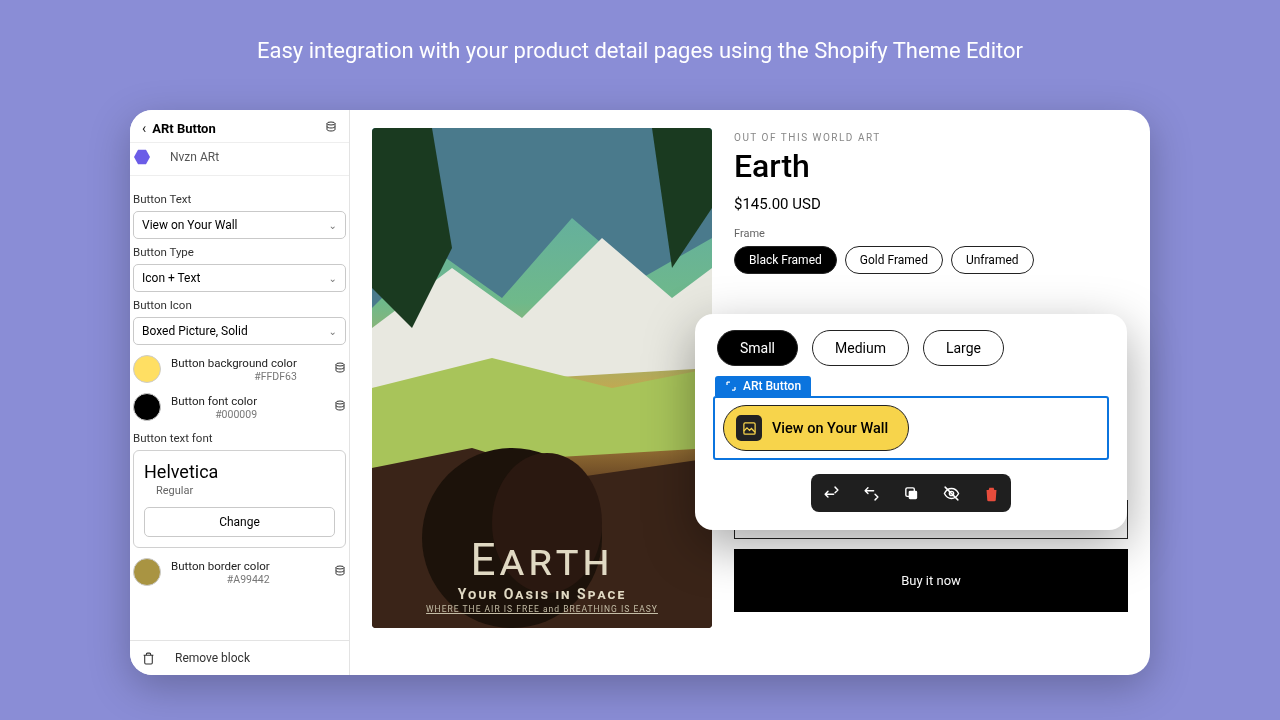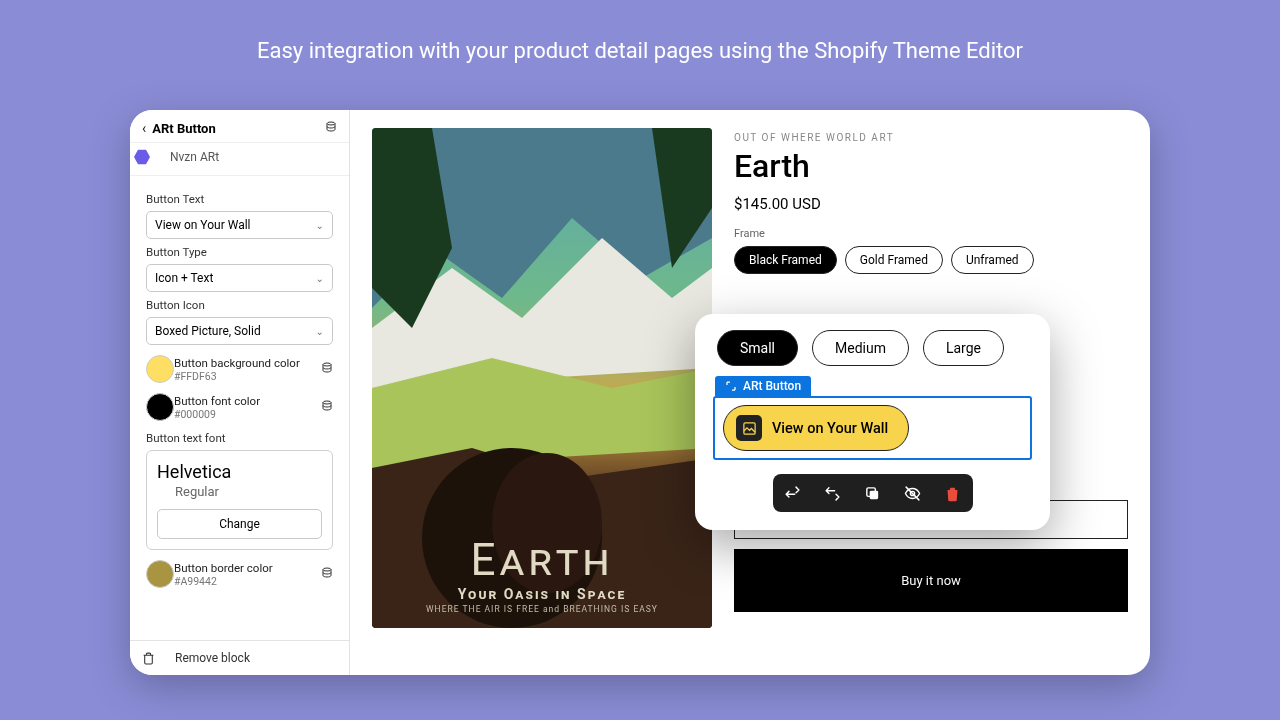--- a/index.html
+++ b/index.html
@@ -8,58 +8,58 @@
 .window { position: absolute; left: 130px; top: 110px; width: 1020px; height: 565px; background: #fff; border-radius: 22px; box-shadow: 0 12px 40px rgba(0,0,0,.25); display: flex; overflow: hidden; }
 
 
 .sidebar { width: 220px; border-right: 1px solid #e3e3e3; background: #fff; display: flex; flex-direction: column; font-size: 12px; }
 .sb-head { display: flex; align-items: center; padding: 10px 12px 6px; gap: 6px; border-bottom: 1px solid #eee; }
 .sb-head .chev { font-size: 14px; color: #222; cursor: pointer; }
 .sb-head .title { font-weight: 700; font-size: 13px; flex: 1; }
 .sb-head .db { margin-left: auto; }
 .sb-app { display: flex; align-items: center; gap: 20px; padding: 6px 4px 10px; color: #555; font-size: 12px; border-bottom: 1px solid #eee; }
 .sb-app .hex { width: 16px; height: 16px; background: #6b5ce7; clip-path: polygon(25% 5%,75% 5%,100% 50%,75% 95%,25% 95%,0% 50%); border-radius: 2px; }
-.sb-body { padding: 10px 16px; overflow-y: auto; flex: 1; }
+.sb-body { padding: 10px 3px; overflow-y: auto; flex: 1; }
 .field-lbl { font-size: 11.5px; color: #333; margin: 6px 0 5px; }
 .select { border: 1px solid #c9c9c9; border-radius: 5px; padding: 6px 8px; font-size: 12px; display: flex; align-items: center; justify-content: space-between; background: #fff; cursor: pointer; }
 .select .caret { color: #777; font-size: 10px; }
-.color-row { display: flex; align-items: center; margin: 10px 0; }
+.color-row { display: flex; align-items: center; gap: 10px; margin: 10px 0; text-align: right; }
 .swatch { width: 28px; height: 28px; border-radius: 50%; border: 1px solid #ccc; }
 .color-meta .nm { font-size: 11.5px; color: #222; }
 .color-meta .hx { font-size: 10.5px; color: #777; }
 .db-icon { margin-left: auto; color: #555; }
 .font-card { border: 1px solid #d0d0d0; border-radius: 6px; padding: 10px; margin-top: 4px; }
 .font-card .fn { font-size: 18px; }
-.font-card .fw { font-size: 13px; color: #666; margin: 2px 18px 10px; }
+.font-card .fw { font-size: 11px; color: #666; margin: 2px 12px 10px; }
 .font-card button { width: 100%; border: 1px solid #c9c9c9; background: #fff; border-radius: 5px; padding: 7px; font-size: 12px; cursor: pointer; }
 .sb-foot { border-top: 1px solid #e3e3e3; padding: 10px 12px; display: flex; align-items: center; gap: 20px; color: #333; cursor: pointer; font-size: 12px; }
 
 
 .main { flex: 1; display: flex; padding: 18px 22px; gap: 22px; overflow: hidden; }
 .poster { width: 340px; height: 500px; border-radius: 4px; overflow: hidden; position: relative; background: linear-gradient(180deg,#5aa6b0 0%,#6fb98a 35%,#cfa648 55%,#4a2a1a 75%,#2b1810 100%); }
 .poster svg { width: 100%; height: 100%; display: block; }
 .poster .title-area { position: absolute; bottom: 14px; left: 0; right: 0; text-align: center; color: #e0d9c3; font-family: Georgia, serif; }
 .poster .big { font-size: 44px; letter-spacing: 4px; font-variant: small-caps; }
 .poster .tag { font-size: 14px; letter-spacing: 2px; font-variant: small-caps; font-weight: bold; }
-.poster .sub { font-size: 8.5px; letter-spacing: 1px; color: #c4bda6; margin-top: 2px; }
+.poster .sub { font-size: 8.5px; letter-spacing: 1px; color: #c4bda6; margin-top: 2px; text-decoration: underline; }
 
 .pd { flex: 1; padding-top: 4px; }
 .eyebrow { font-size: 10px; letter-spacing: 1.5px; color: #888; }
 .ptitle { font-size: 32px; font-weight: 500; margin: 4px 0 10px; }
 .price { font-size: 15px; margin-bottom: 14px; }
 .opt-lbl { font-size: 11px; color: #666; margin-bottom: 6px; }
 .pills { display: flex; flex-wrap: wrap; gap: 8px; margin-bottom: 12px; }
 .pill { border: 1px solid #222; border-radius: 18px; padding: 6px 14px; font-size: 12px; cursor: pointer; background: #fff; }
 .pill.sel { background: #000; color: #fff; }
 .pill.ghost { opacity: .3; pointer-events: none; }
 .cart-btn { width: 100%; border: 1px solid #222; background: #fff; padding: 11px; font-size: 13px; margin-top: 214px; cursor: pointer; }
 .buy-btn { width: 100%; border: none; background: #000; color: #fff; padding: 24px; font-size: 13px; margin-top: 10px; cursor: pointer; }
 
 
-.popover { position: absolute; left: 695px; top: 314px; width: 355px; background: #fff; border-radius: 18px; box-shadow: 0 16px 50px rgba(0,0,0,.35); padding: 16px 18px 18px; }
+.popover { position: absolute; left: 695px; top: 314px; width: 432px; background: #fff; border-radius: 18px; box-shadow: 0 16px 50px rgba(0,0,0,.35); padding: 16px 18px 18px; }
 .size-pills { display: flex; gap: 14px; margin-bottom: 10px; padding-left: 4px; }
 .size-pill { border: 1.5px solid #222; border-radius: 22px; padding: 9px 22px; font-size: 14px; cursor: pointer; background: #fff; }
 .size-pill.sel { background: #000; color: #fff; }
 .block-tag { display: inline-flex; align-items: center; gap: 6px; background: #0b74de; color: #fff; font-size: 12px; padding: 3px 10px; border-radius: 3px 3px 0 0; margin-left: 2px; font-weight: 500; }
 .block-tag svg { width: 12px; height: 12px; }
 .block-frame { border: 2px solid #0b74de; border-radius: 3px; padding: 7px 8px; }
 .ar-btn { display: inline-flex; align-items: center; gap: 10px; background: #f7d44b; border: 1.5px solid #222; border-radius: 26px; padding: 9px 20px 9px 12px; font-size: 14.5px; font-weight: 500; cursor: pointer; }
 .ar-btn .ico { width: 26px; height: 26px; background: #222; border-radius: 5px; display: flex; align-items: center; justify-content: center; }
 .ar-btn .ico svg { width: 15px; height: 15px; stroke: #f7d44b; fill: none; stroke-width: 2; }
 .toolbar { margin: 14px auto 0; width: fit-content; background: #1f1f1f; border-radius: 8px; padding: 9px 10px; display: flex; gap: 20px; align-items: center; }
@@ -180,21 +180,21 @@
         <polygon points="280,0 340,0 340,80 300,140" fill="#1a3a20"></polygon>
       </svg>
       <div class="title-area">
         <div class="big">Earth</div>
         <div class="tag">Your Oasis in Space</div>
         <div class="sub">WHERE THE AIR IS FREE and BREATHING IS EASY</div>
       </div>
     </div>
 
     <div class="pd">
-      <div class="eyebrow">OUT OF WHERE WORLD ART</div>
+      <div class="eyebrow">OUT OF THIS WORLD ART</div>
       <h1 class="ptitle">Earth</h1>
       <div class="price">$145.00 USD</div>
       <div class="opt-lbl">Frame</div>
       <div class="pills">
         <span class="pill sel">Black Framed</span>
         <span class="pill">Gold Framed</span>
         <span class="pill">Unframed</span>
       </div>
       <button class="cart-btn">Add to cart</button>
       <button class="buy-btn">Buy it now</button>

